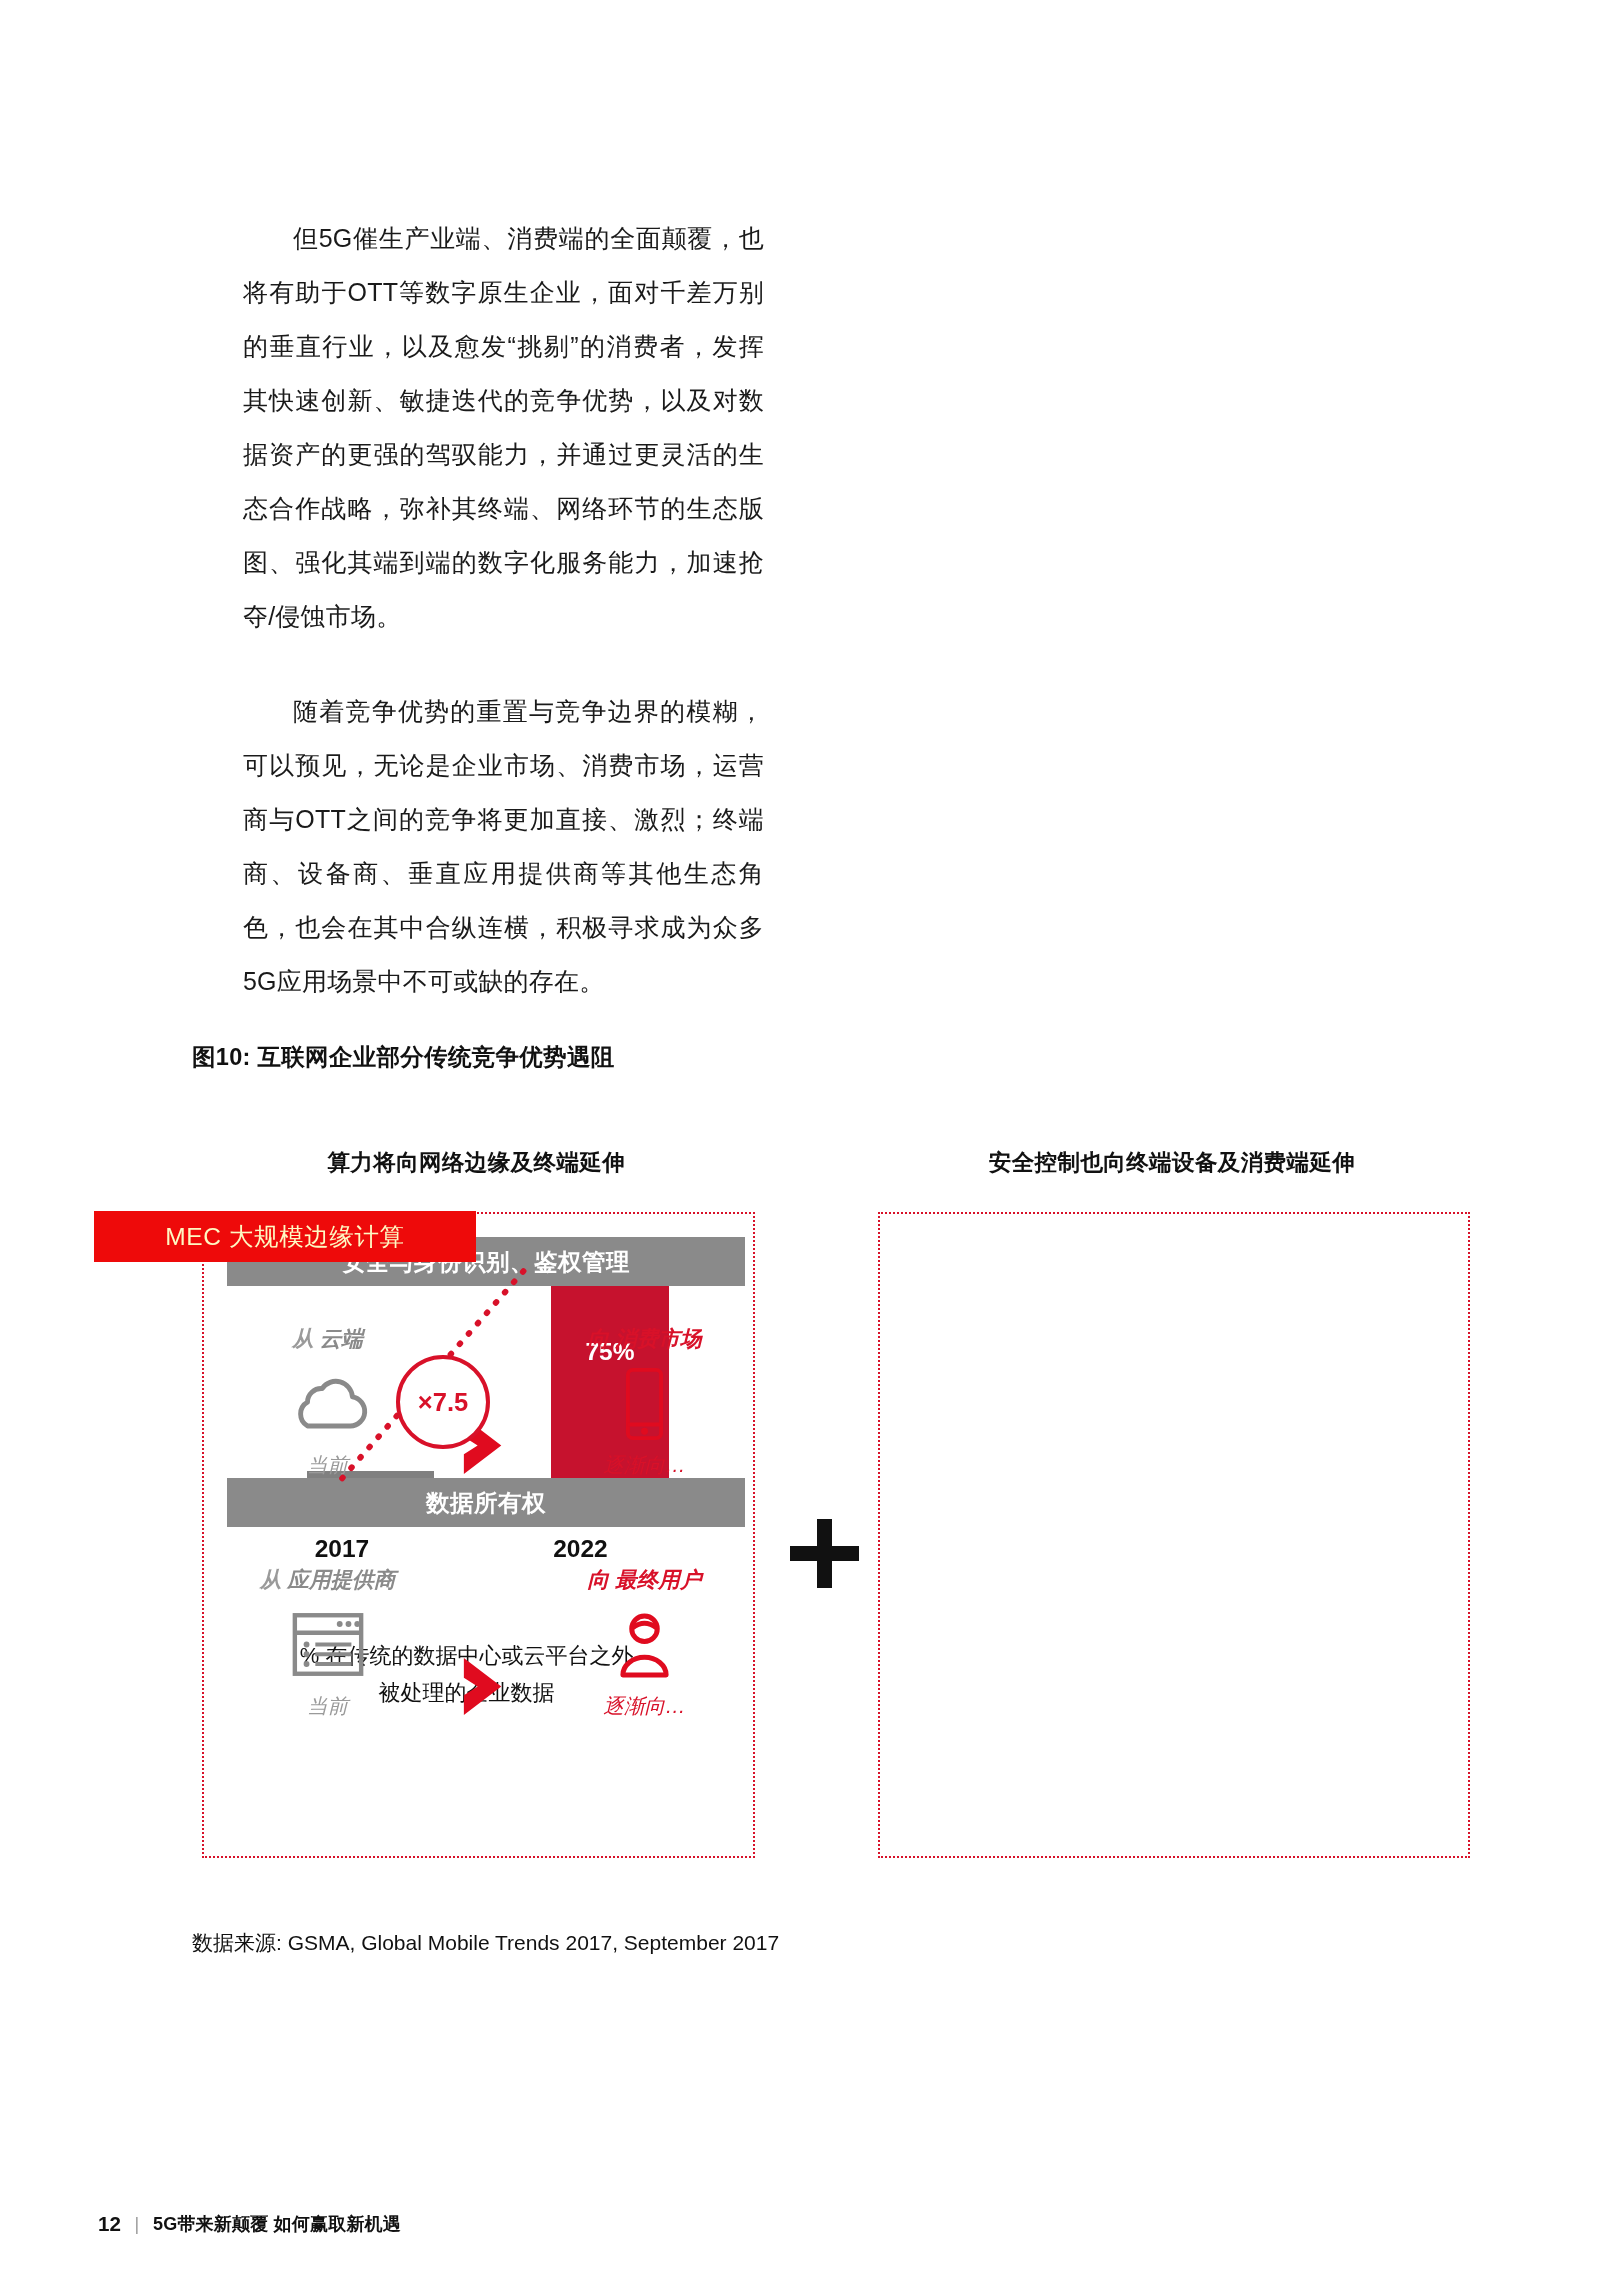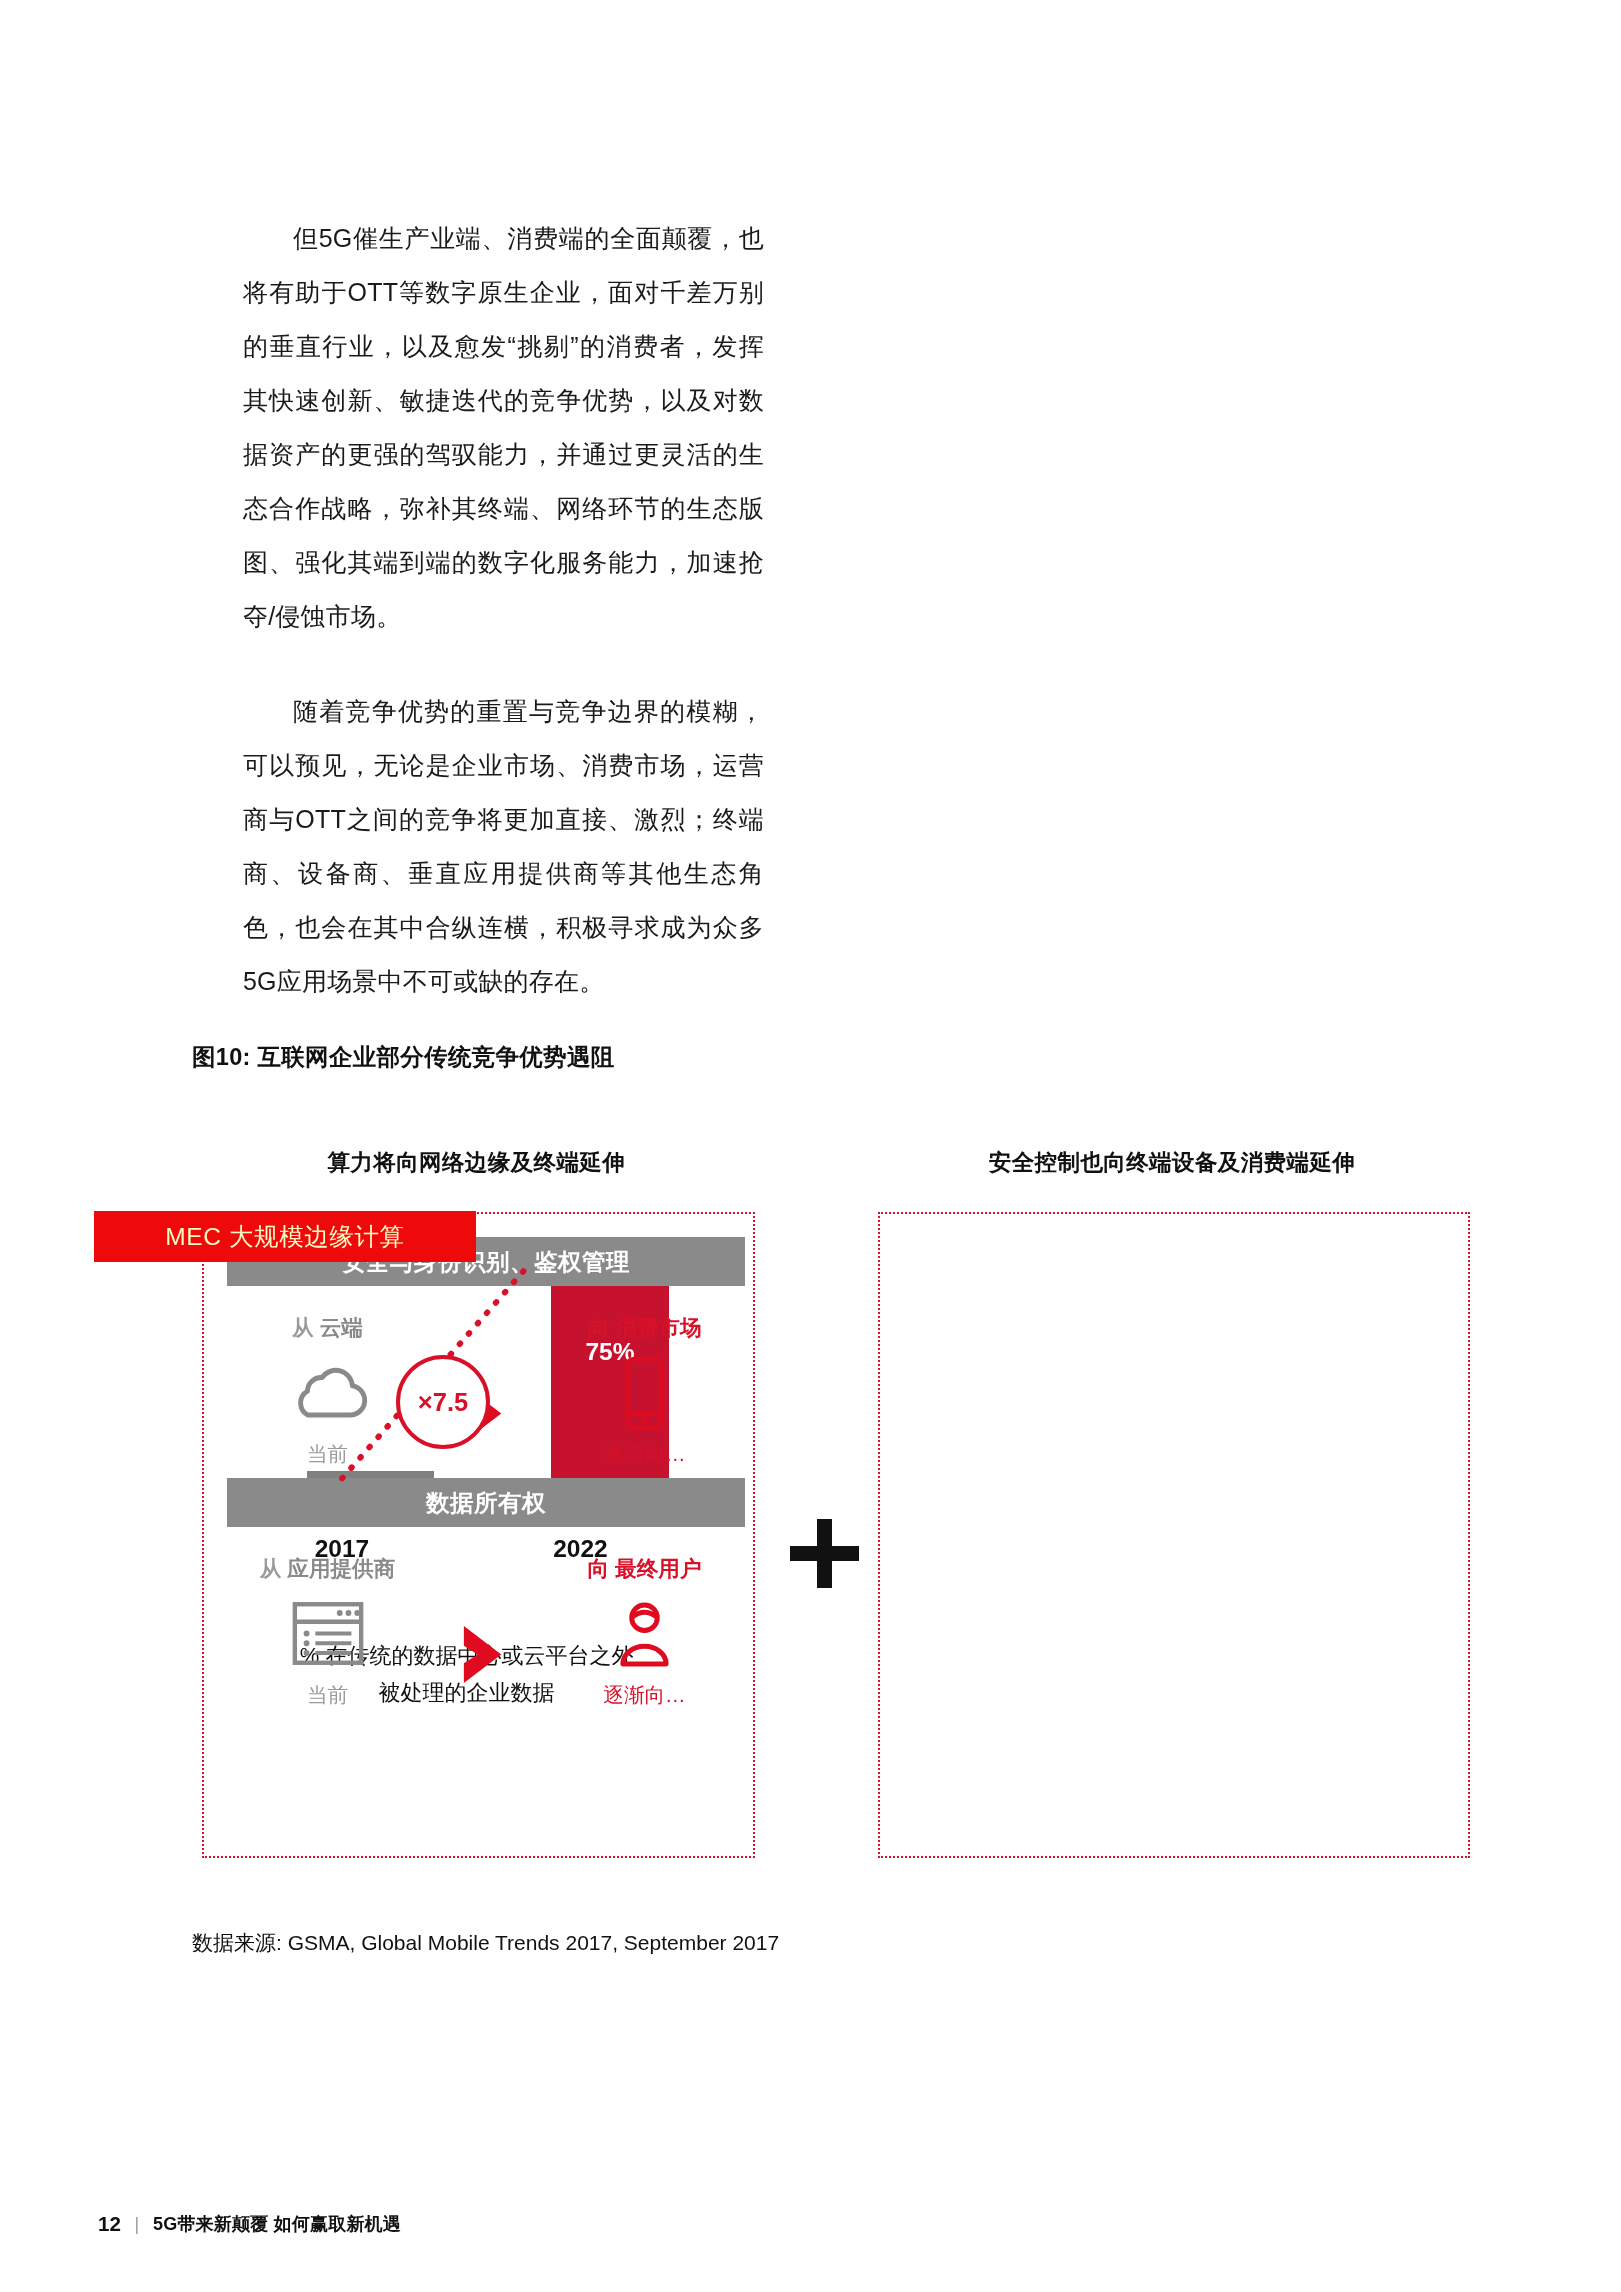--- a/index.html
+++ b/index.html
@@ -66,21 +66,21 @@
              font-size:22px;line-height:37px;color:#111;}
 
   
   .graybar{position:absolute;background:#8a8a8a;color:#fff;font-weight:bold;
            display:flex;align-items:center;justify-content:center;font-size:23.5px;
            letter-spacing:0.5px;}
   .gb1{left:35px;top:90px;width:518px;height:49px;}
   .gb2{left:35px;top:331px;width:518px;height:49px;}
 
   .flowrow{position:absolute;width:518px;height:176px;left:35px;
-           display:flex;align-items:center;}
+           display:flex;align-items:flex-end;font-style:italic;}
   .fr1{top:155px;}
   .fr2{top:396px;}
   .flowcell{width:201px;text-align:center;position:relative;}
   .flowmid{width:116px;display:flex;align-items:center;justify-content:center;
            padding-top:47px;box-sizing:border-box;}
   .flow-top{font-size:21.6px;font-weight:bold;line-height:29px;}
   .flow-top .pre{font-weight:bold;}
   .from .flow-top{color:#9a9a9a;}
   .from .flow-top .strong{color:#8a8a8a;}
   .to .flow-top{color:#d81129;}

